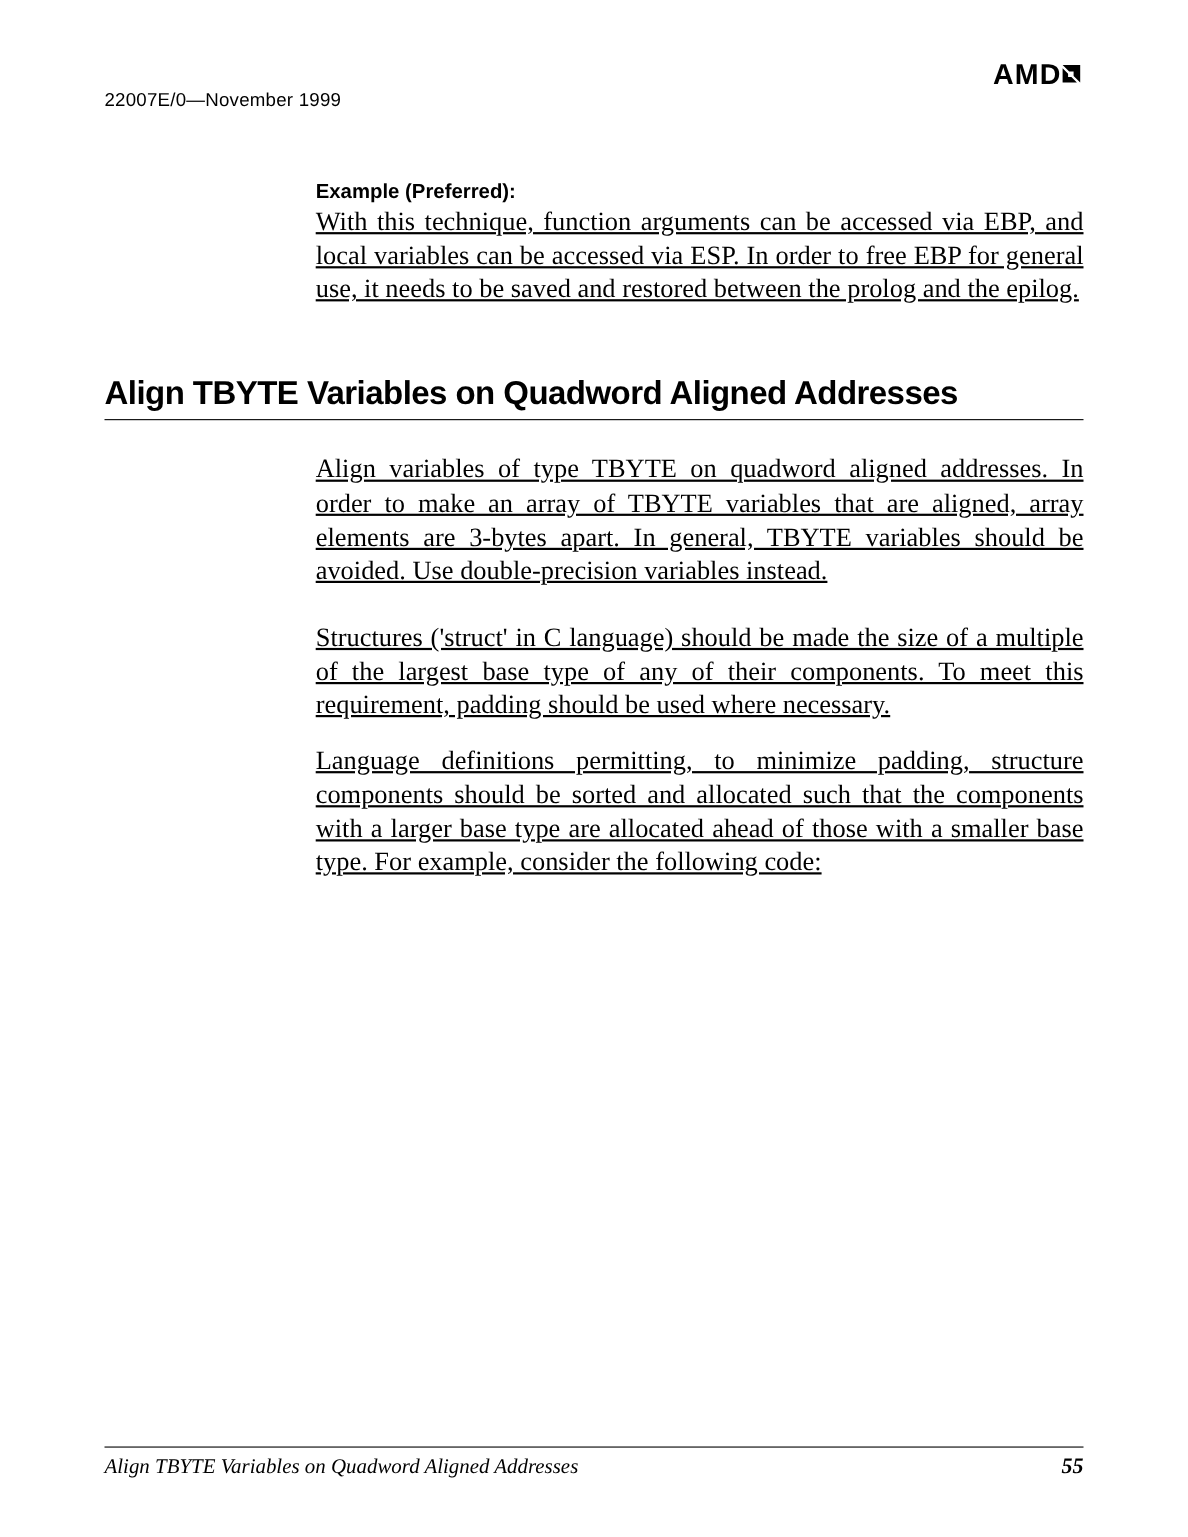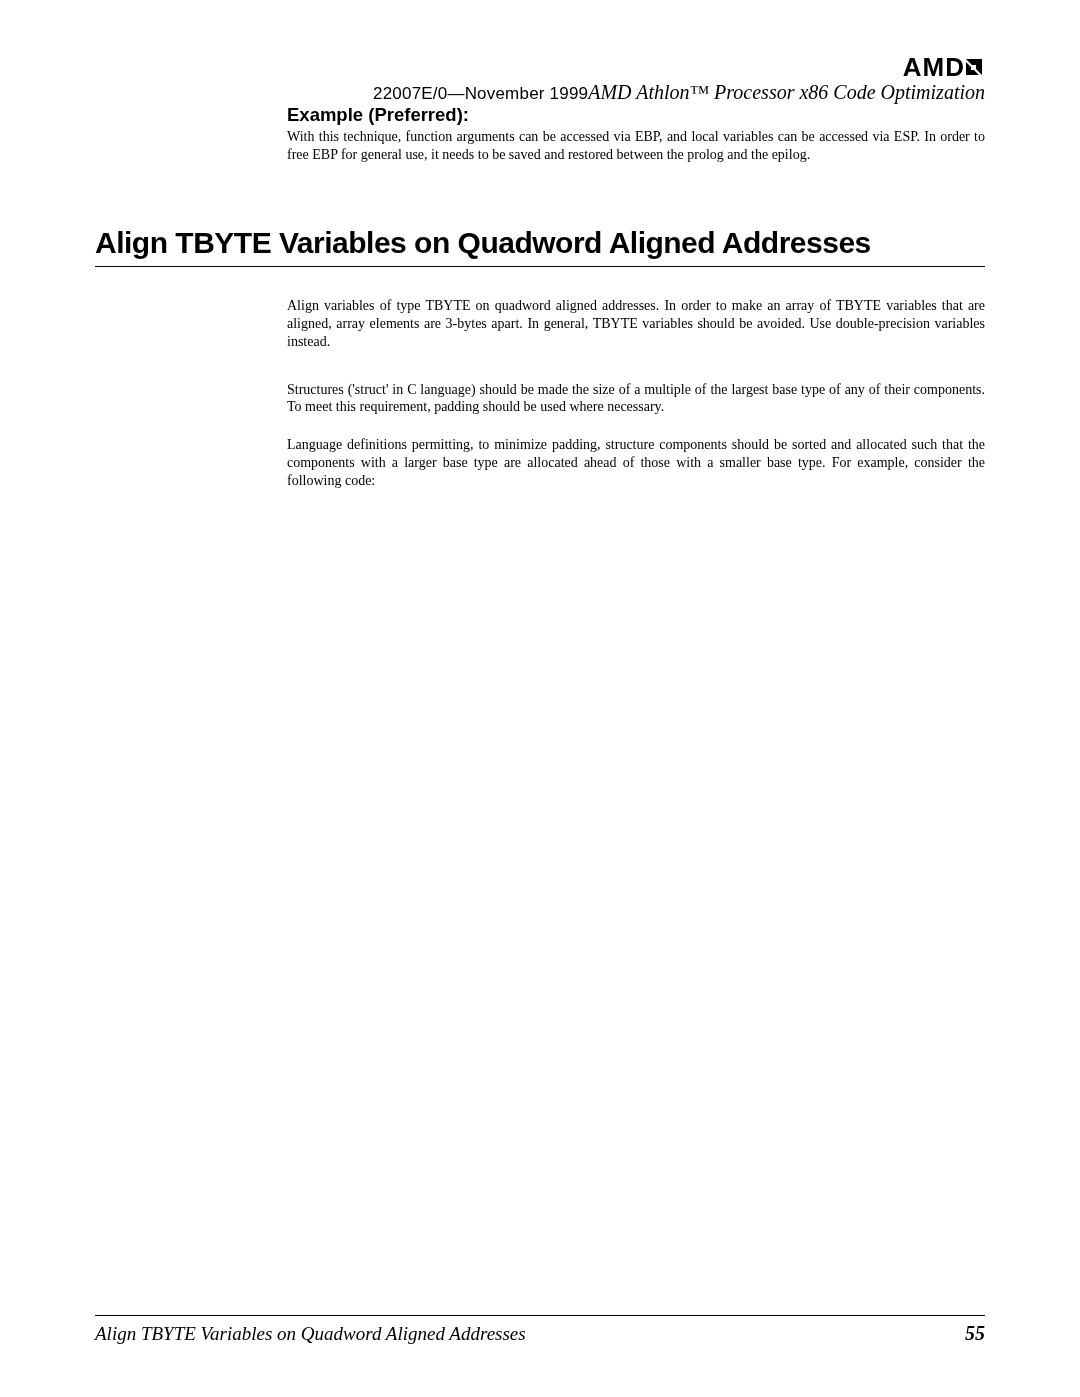--- a/index.html
+++ b/index.html
@@ -28,62 +28,64 @@
       font-size: 26px;
       letter-spacing: 1px;
     }
     .logo-arrow {
       display: inline-block;
       vertical-align: middle;
       margin-left: -2px;
     }
     .header-row {
       display: flex;
-      justify-content: flex-end;
+      justify-content: flex-start;
       align-items: baseline;
       margin-top: 26px;
       font-size: 18px;
     }
     .doc-id {
       font-family: 'Helvetica Neue', Arial, sans-serif;
       font-weight: 300;
       font-stretch: condensed;
       letter-spacing: 0.2px;
       font-size: 17px;
     }
     .doc-title {
       font-style: italic;
       font-family: 'Georgia', serif;
       font-size: 20px;
     }
     .content {
+      margin-top: 62px;
     }
     .indent-block {
       margin-left: 192px;
     }
     .example-label {
       font-family: 'Arial Black', Arial, sans-serif;
       font-weight: 900;
       font-size: 18.5px;
       margin-bottom: 2px;
     }
     .code-block {
       font-family: 'Courier New', Courier, monospace;
       font-size: 18px;
       line-height: 1.22;
       white-space: pre;
       letter-spacing: 1.2px;
       margin-bottom: 24px;
     }
     .body-text {
       font-family: Georgia, 'Times New Roman', serif;
-      font-size: 14px;
+      font-size: 24px;
       line-height: 1.28;
       text-align: justify;
       margin-bottom: 20px;
+      text-decoration: underline;
     }
     .section-heading {
       font-family: 'Arial Black', Arial, sans-serif;
       font-weight: 900;
       font-size: 30px;
       letter-spacing: -0.5px;
       margin-top: 62px;
       margin-bottom: 0px;
       padding-bottom: 6px;
       border-bottom: 1.5px solid #000;
@@ -124,21 +126,20 @@
 
 <div class="page">
   <div class="logo">
     <span>AMD</span><span class="logo-arrow"><svg width="22" height="22" viewBox="0 0 22 22">
           <path d="M 3 3 L 19 3 L 19 19 L 13 13 L 13 9 L 9 9 L 3 3 Z M 3 6 L 3 19 L 16 19 L 11 14 L 8 14 L 8 11 L 3 6 Z" fill="#000"></path>
         </svg></span>
   </div>
 
   <div class="header-row">
     <div class="doc-id">22007E/0—November 1999</div>
-    <div class="doc-title">AMD Athlon™ Processor x86 Code Optimization</div>
   </div>
 
   <div class="content">
     <div class="indent-block">
       <div class="example-label">Example (Preferred):</div>
       <div class="body-text">With this technique, function arguments can be accessed via EBP, and local variables can be accessed via ESP. In order to free EBP for general use, it needs to be saved and restored between the prolog and the epilog.</div>
     </div>
 
     <h2 class="section-heading">Align TBYTE Variables on Quadword Aligned Addresses</h2>
     <div class="section-body">

